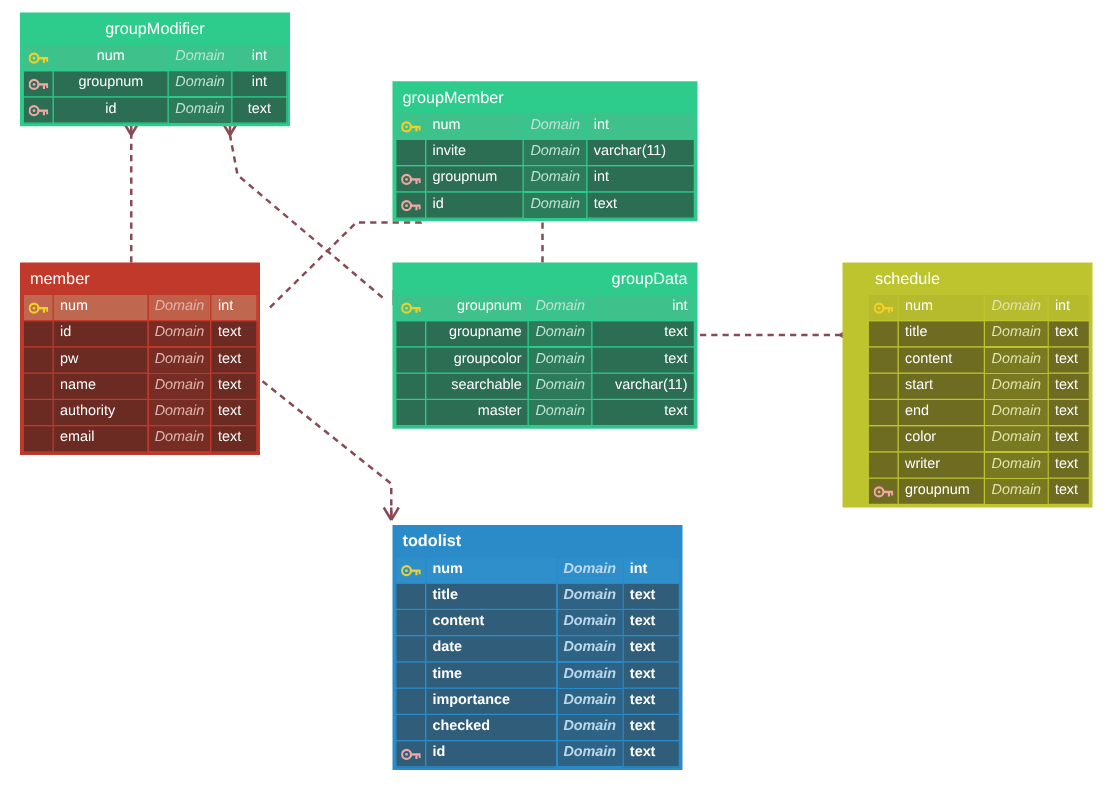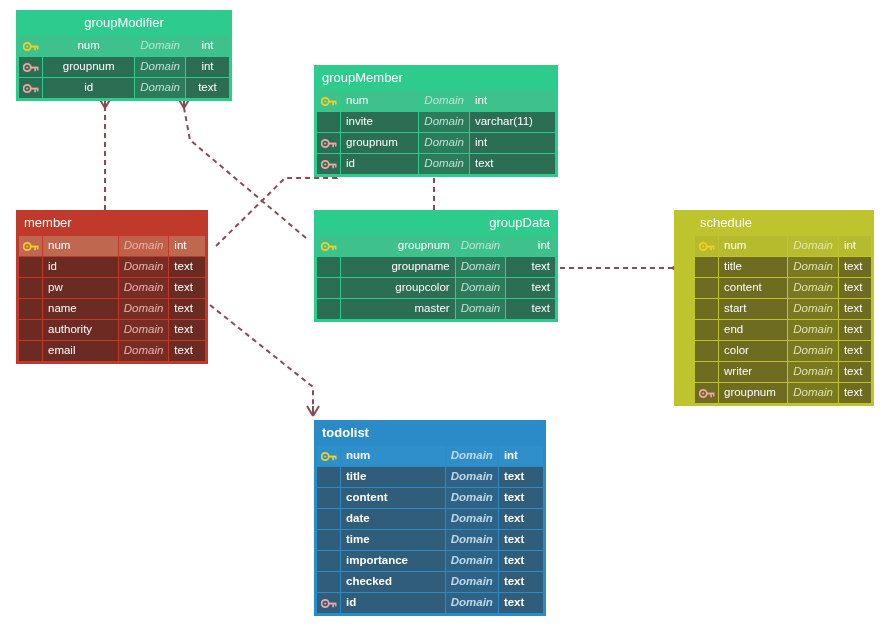--- a/index.html
+++ b/index.html
@@ -320,20 +320,28 @@
               <span class="keyicon empty"></span>
             </div>
             <div class="cell c-name">groupcolor</div>
             <div class="cell c-dom">Domain</div>
             <div class="cell c-type">text</div>
           </div>
           <div class="row">
             <div class="cell c-key">
               <span class="keyicon empty"></span>
             </div>
+            <div class="cell c-name">searchable</div>
+            <div class="cell c-dom">Domain</div>
+            <div class="cell c-type">varchar(11)</div>
+          </div>
+          <div class="row">
+            <div class="cell c-key">
+              <span class="keyicon empty"></span>
+            </div>
             <div class="cell c-name">master</div>
             <div class="cell c-dom">Domain</div>
             <div class="cell c-type">text</div>
           </div>
         </div>
       </div>
       <div class="table t-olive" style="left: 674px; top: 210px; width: 200px;">
         <div class="tbl-title">schedule</div>
         <div class="rows">
           <div class="row pk">

